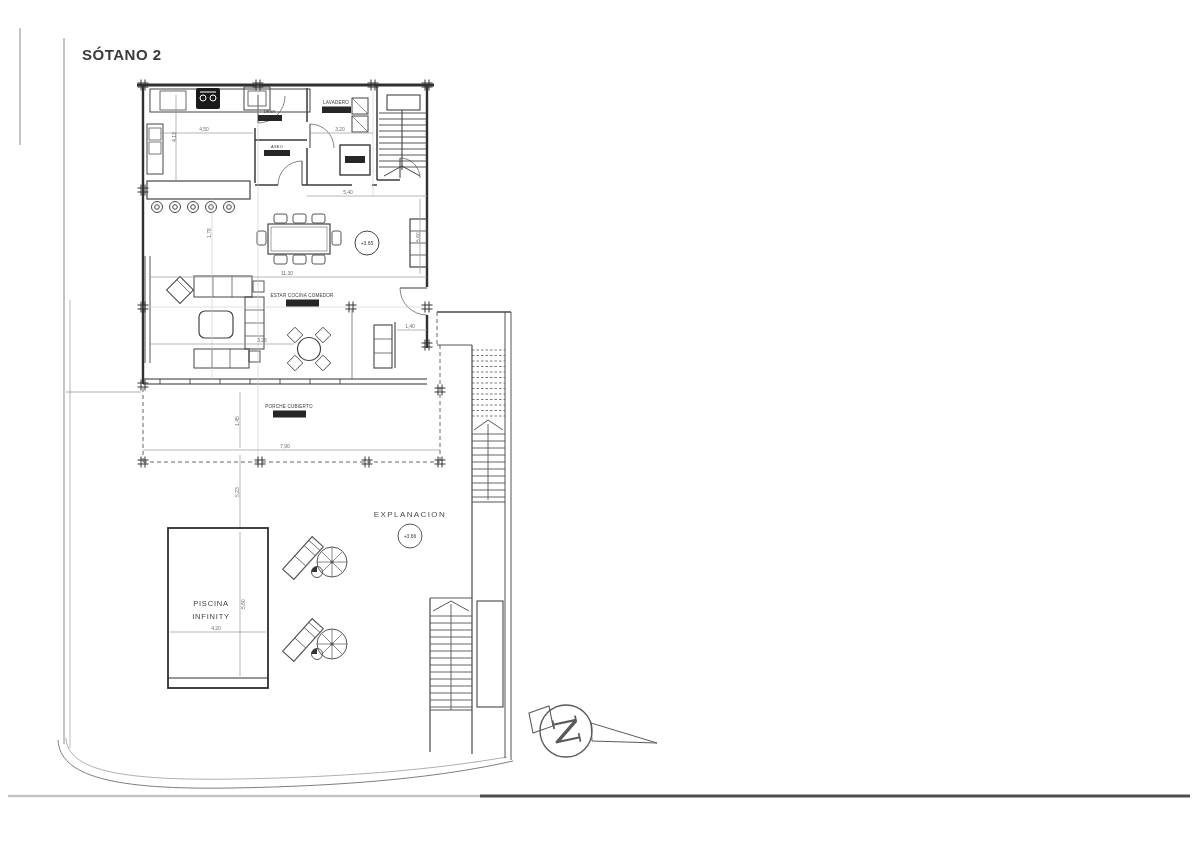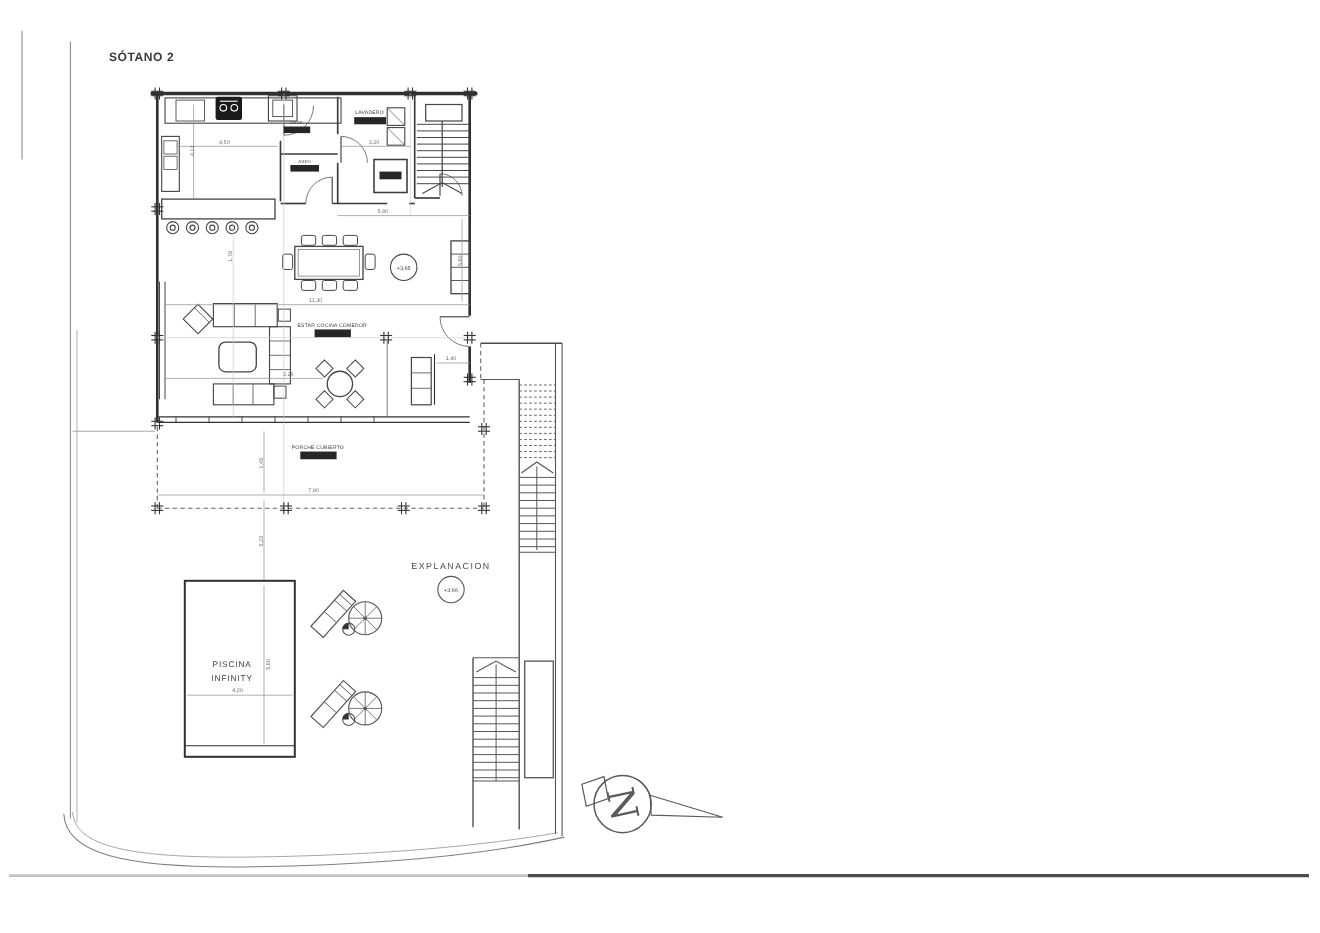--- a/index.html
+++ b/index.html
@@ -1,19 +1,19 @@
 <!DOCTYPE html>
 <html><head>
 <meta charset="utf-8">
 <style>
   html,body{margin:0;padding:0;background:#ffffff;}
   .canvas{position:relative;width:1200px;height:848px;background:#ffffff;overflow:hidden;
           font-family:"Liberation Sans", sans-serif;}
-  .plan-title{position:absolute;left:82px;top:46px;font-size:11px;font-weight:bold;
-              color:#3a3a3a;letter-spacing:.5px;margin-left:17px;}
+  .plan-title{position:absolute;left:82px;top:46px;font-size:15px;font-weight:bold;
+              color:#3a3a3a;letter-spacing:.5px;}
   svg text{font-family:"Liberation Sans", sans-serif;}
   .dim{fill:#6f6f6f;font-size:5px;}
   .roomlbl{fill:#3c3c3c;font-size:4.6px;letter-spacing:.2px;}
   .biglbl{fill:#4a4a4a;font-size:8px;letter-spacing:1.4px;}
   .poollbl{fill:#3f3f3f;font-size:7.5px;letter-spacing:.8px;}
   .lvl{fill:#3f3f3f;font-size:5px;}
   .north-n{fill:#5a5a5a;font-size:34px;font-family:"DejaVu Serif", serif;}
 </style>
 </head>
 <body>

